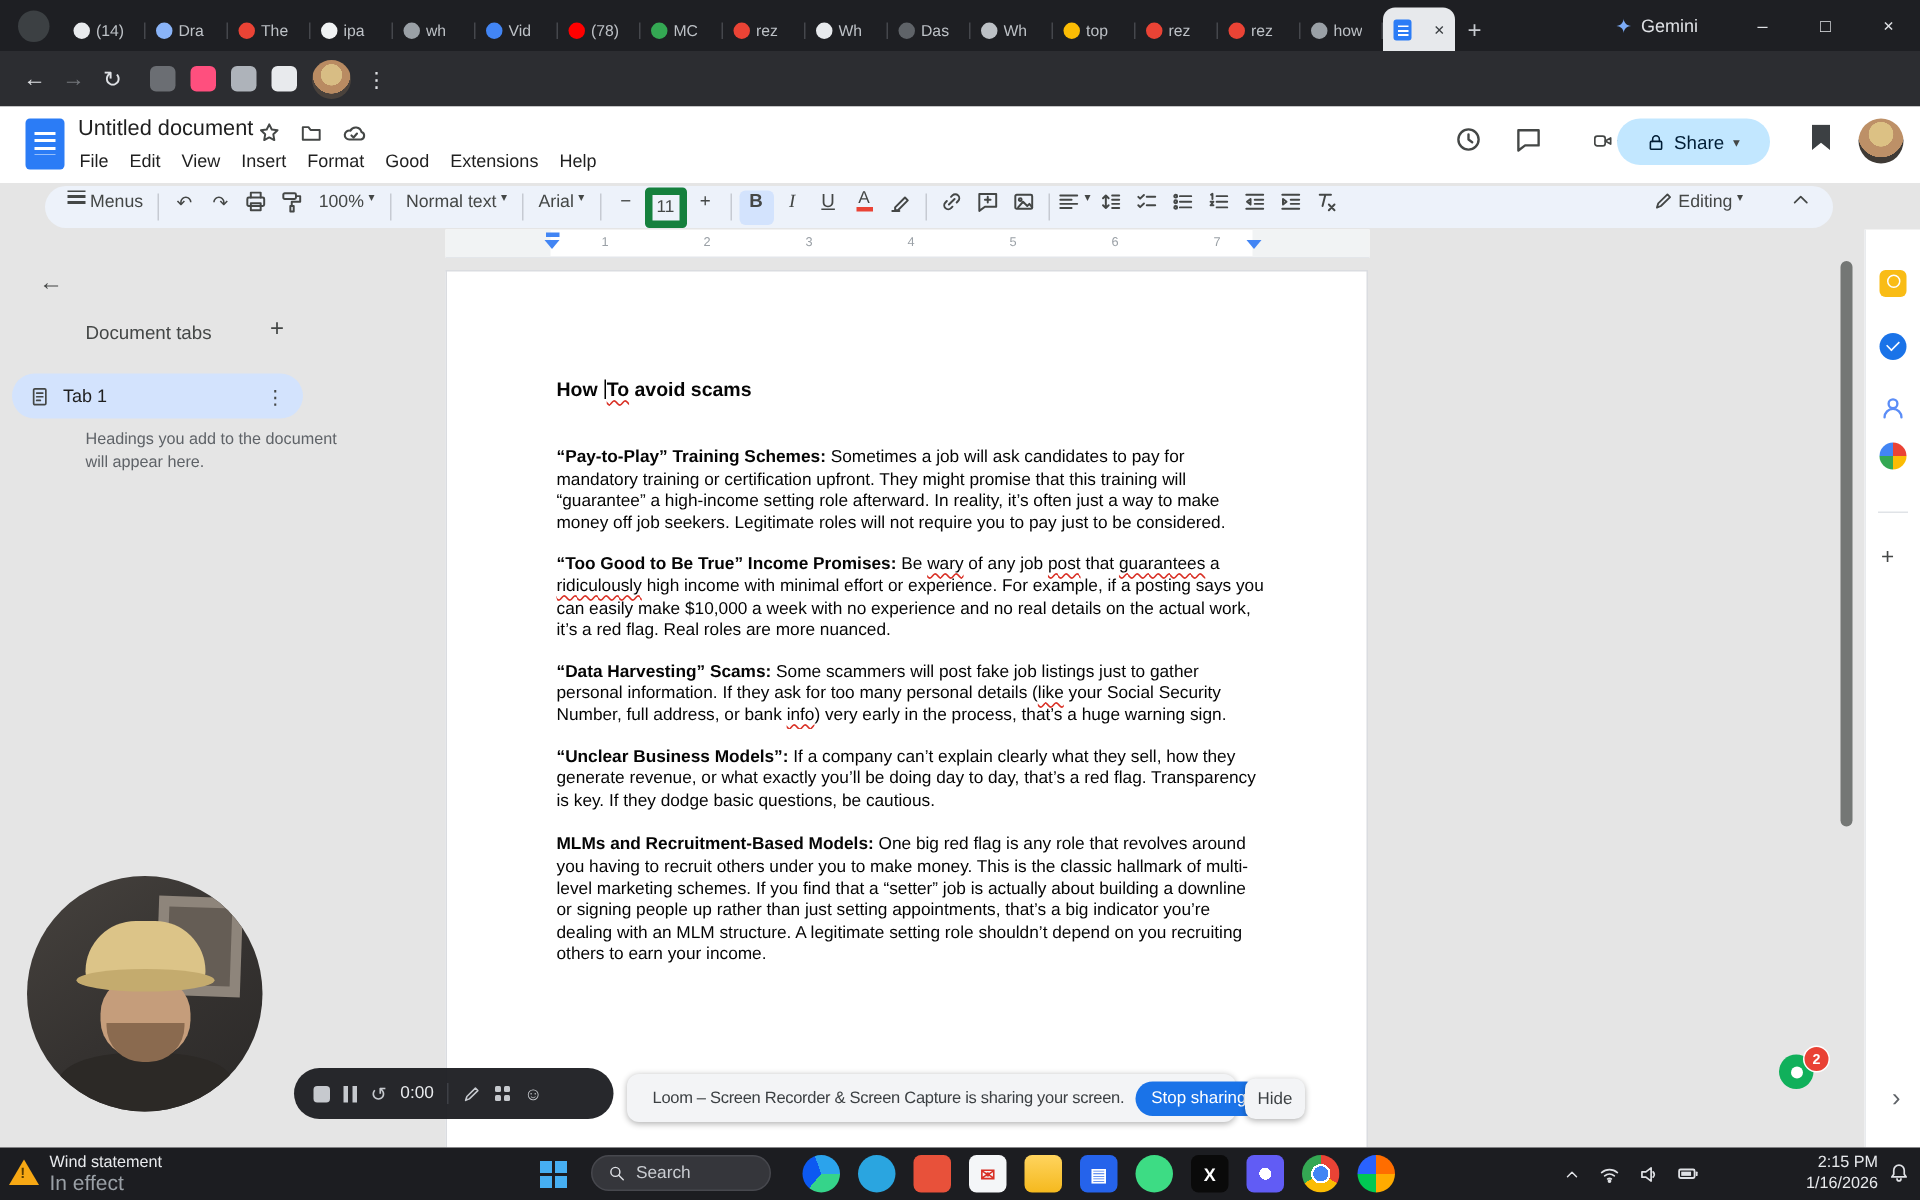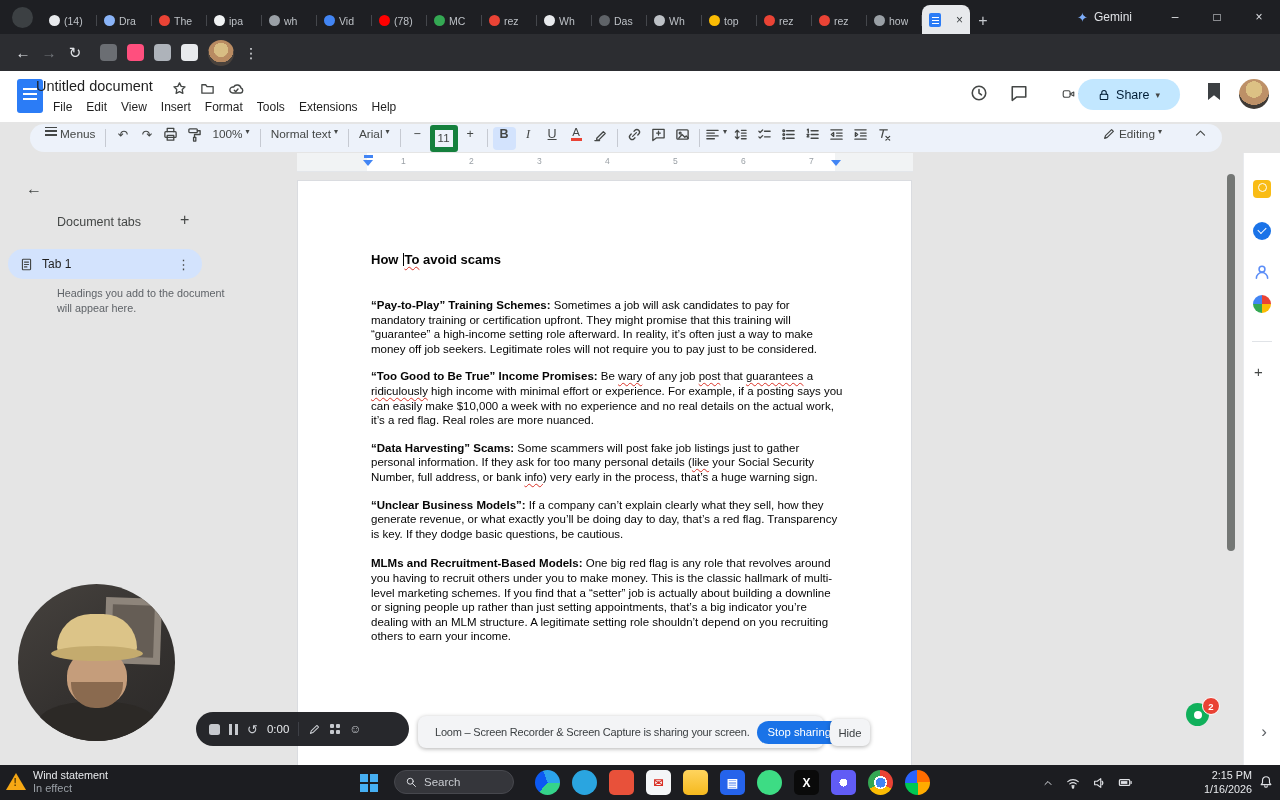--- a/index.html
+++ b/index.html
@@ -42,21 +42,21 @@
   .extic{width:17px;height:17px;border-radius:4px;flex:none;}
   .nav-avatar{width:26px;height:26px;border-radius:50%;flex:none;margin-left:10px;
        background:radial-gradient(circle at 50% 38%,#d8bd84 0 34%,#b98b62 35% 60%,#4a423c 61%);}
   .kebab{color:#dfe1e5;font-size:14px;margin-left:10px;}
 
   
   .dheader{position:absolute;top:71px;left:0;right:0;height:51px;background:#fff;}
   .docs-logo{position:absolute;left:17px;top:8px;width:26px;height:34px;background:#2b7cf6;border-radius:3px;}
   .docs-logo::after{content:"";display:block;margin:9px 6px 0;height:15px;
         background:repeating-linear-gradient(#fff 0 2px,rgba(0,0,0,0) 2px 5px);}
-  .doc-name{position:absolute;left:36px;top:7px;font-size:14.5px;color:#1f1f1f;}
+  .doc-name{position:absolute;left:52px;top:7px;font-size:14.5px;color:#1f1f1f;}
   .t-ic{position:absolute;top:10px;width:16px;height:16px;}
   .menu-row{position:absolute;left:46px;top:27px;display:flex;font-size:12px;color:#1f1f1f;}
   .menu-row span{padding:2px 7px;border-radius:8px;}
   .hd-ic{position:absolute;top:13px;width:20px;height:20px;}
   .share{position:absolute;right:100px;top:8px;height:31px;min-width:82px;border-radius:16px;background:#c2e7ff;color:#001d35;
          display:flex;align-items:center;justify-content:center;gap:6px;font-size:12.5px;padding:0 10px;}
   .share .dropc{font-size:9px;}
   .ribbon{position:absolute;right:60px;top:12px;width:12px;height:17px;background:#3c4043;
           clip-path:polygon(0 0,100% 0,100% 100%,50% 72%,0 100%);}
   .hd-avatar{position:absolute;right:11px;top:8px;width:30px;height:30px;border-radius:50%;
@@ -158,21 +158,21 @@
   .green-pin::after{content:"";display:block;width:8px;height:8px;border-radius:50%;background:#fff;margin:7.5px auto;}
   .pin-badge{position:absolute;left:1202px;top:697px;width:16px;height:16px;border-radius:50%;background:#e94235;
      border:1.5px solid #fff;color:#fff;font-size:9.5px;font-weight:bold;display:flex;align-items:center;justify-content:center;box-sizing:content-box;}
 
   
   .taskbar{position:absolute;left:0;right:0;top:765px;height:35px;background:#1c1d21;}
   .tb-weather{position:absolute;left:6px;top:4px;display:flex;gap:7px;align-items:center;}
   .wtri{width:0;height:0;border-left:10px solid rgba(0,0,0,0);border-right:10px solid rgba(0,0,0,0);border-bottom:17px solid #f7a814;position:relative;}
   .wtri span{position:absolute;left:-2.5px;top:4px;font-size:10px;font-weight:bold;color:#5a3c00;}
   .wtxt1{font-size:10.8px;color:#e8eaed;line-height:13px;}
-  .wtxt2{font-size:11px;color:#9aa0a6;line-height:12px;}
+  .wtxt2{font-size:14px;color:#9aa0a6;line-height:12px;}
   .start{position:absolute;left:360px;top:9px;display:grid;grid-template-columns:8px 8px;gap:1.5px;}
   .start i{display:block;width:8px;height:8px;background:#46aff2;}
   .tsearch{position:absolute;left:394px;top:5px;width:120px;height:24px;border-radius:13px;background:#35363b;
      border:1px solid #47484e;display:flex;align-items:center;gap:7px;padding:0 10px;box-sizing:border-box;}
   .tsearch span{font-size:11.5px;color:#c9ccd1;}
   #apps{position:absolute;left:535px;top:5px;display:flex;gap:12px;align-items:center;}
   .app{width:25px;height:25px;display:flex;align-items:center;justify-content:center;font-size:12px;font-weight:bold;box-sizing:border-box;}
   .app.square{border-radius:5px;}
   .app.circle{border-radius:50%;}
   .tray{position:absolute;left:1042px;top:10px;display:flex;gap:12px;align-items:center;}
@@ -285,21 +285,21 @@
           <path d="M5 12a3 3 0 1 1 .6-5.9A4 4 0 0 1 13 7a2.6 2.6 0 0 1-.3 5z"></path>
           <path d="M6.3 9.3l1.4 1.4 2.3-2.7"></path>
         </svg>
     </span>
     <div class="menu-row" id="menu-row">
         <span>File</span>
         <span>Edit</span>
         <span>View</span>
         <span>Insert</span>
         <span>Format</span>
-        <span>Tools</span>
+        <span>Good</span>
         <span>Extensions</span>
         <span>Help</span>
       </div>
     <span class="hd-ic" style="right:290px">
       <svg class="ic-svg" width="18" height="18" viewBox="0 0 16 16">
           <circle cx="8" cy="8" r="6"></circle>
           <path d="M8 5v3l2.2 1.6"></path>
         </svg>
     </span>
     <span class="hd-ic" style="right:250px">

